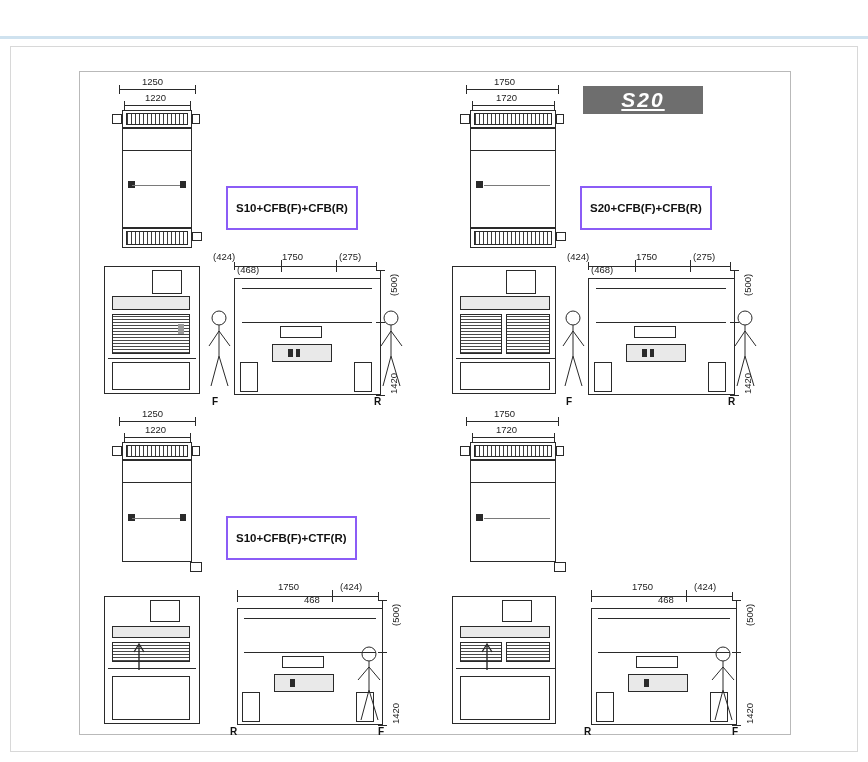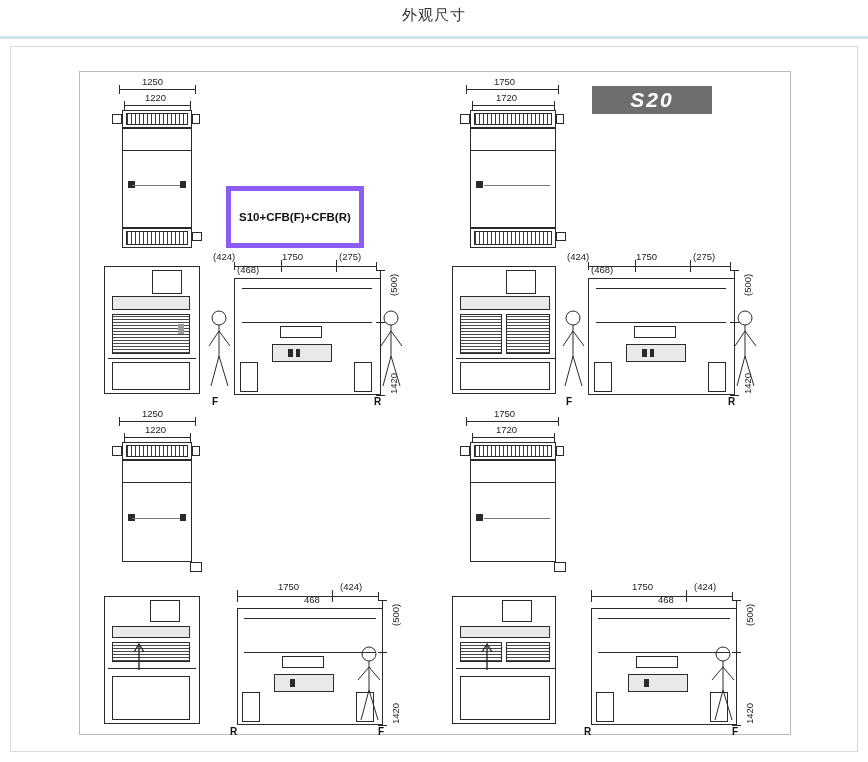--- a/index.html
+++ b/index.html
@@ -64,26 +64,26 @@
     font-weight: bold;
     font-style: italic;
     letter-spacing: 2px;
     display: flex;
     align-items: center;
     justify-content: center;
   }
   
   .config-label {
     position: absolute;
-    border: 5px solid #8b5cf6;
+    border: 2px solid #8b5cf6;
     background: #ffffff;
     font-size: 11.5px;
     font-weight: bold;
     color: #111111;
-    padding: 20px 8px;
+    padding: 14px 8px;
     white-space: nowrap;
     text-align: center;
   }
   
   .dim {
     position: absolute;
     font-size: 9.5px;
     color: #222222;
     white-space: nowrap;
   }
@@ -122,21 +122,20 @@
       repeating-linear-gradient(90deg, #3c3c3c 0px, #3c3c3c 1px, #ffffff 1px, #ffffff 4px);
     border: 1px solid #2a2a2a;
   }
   svg { position: absolute; overflow: visible; }
 </style>
 </head>
 <body>
 
 <div id="page">
 
-  <div id="header-title">外观尺寸</div>
   <div id="header-rule"></div>
 
   <div id="diagram-frame">
     <div id="diagram-inner">
 
       <div class="quad" id="quad-s10-cfb">
 
 
         <div class="dim" style="left:60px; top:2px;">1250</div>
         <div class="ln lnh" style="left:37px; top:15px; width:76px;"></div>
@@ -214,21 +213,21 @@
         <div class="box" style="left:70px; top:196px; width:30px; height:24px;"></div>
         <div class="box-fill" style="left:30px; top:222px; width:78px; height:14px;"></div>
         <div class="hatch" style="left:30px; top:240px; width:78px; height:40px;"></div>
         <div class="ln lnh" style="left:26px; top:284px; width:88px;"></div>
         <div class="box" style="left:30px; top:288px; width:78px; height:28px;"></div>
         <div class="box-gray" style="left:96px; top:250px; width:6px; height:10px;"></div>
       </div>
 
       <div class="quad" id="quad-s20-cfb">
 
-        <div class="model-banner" style="left:156px; top:12px;">S20</div>
+        <div class="model-banner" style="left:147px; top:12px;text-decoration:underline;">S20</div>
 
         <div class="dim" style="left:58px; top:2px;">1750</div>
         <div class="ln lnh" style="left:30px; top:15px; width:92px;"></div>
         <div class="ln lnv" style="left:30px; top:11px; height:9px;"></div>
         <div class="ln lnv" style="left:122px; top:11px; height:9px;"></div>
 
         <div class="dim" style="left:60px; top:18px;">1720</div>
         <div class="ln lnh" style="left:36px; top:31px; width:82px;"></div>
         <div class="ln lnv" style="left:36px; top:27px; height:9px;"></div>
         <div class="ln lnv" style="left:118px; top:27px; height:9px;"></div>
@@ -240,20 +239,21 @@
 
         <div class="box" style="left:34px; top:54px; width:86px; height:100px;"></div>
         <div class="ln lnh" style="left:34px; top:76px; width:86px;"></div>
         <div class="box-dark" style="left:40px; top:107px; width:7px; height:7px;"></div>
         <div class="ln-lite lnh" style="left:48px; top:111px; width:66px; height:1px;"></div>
 
         <div class="box" style="left:34px; top:154px; width:86px; height:20px;"></div>
         <div class="hatchv" style="left:38px; top:157px; width:78px; height:14px;"></div>
         <div class="box" style="left:120px; top:158px; width:10px; height:9px;"></div>
 
+        <div class="config-label" style="left:144px; top:112px;">S20+CFB(F)+CFB(R)</div>
 
         <div class="dim" style="left:131px; top:177px;">(424)</div>
         <div class="dim" style="left:155px; top:190px;">(468)</div>
         <div class="dim" style="left:200px; top:177px;">1750</div>
         <div class="dim" style="left:257px; top:177px;">(275)</div>
 
         <div class="ln lnh" style="left:152px; top:192px; width:47px;"></div>
         <div class="ln lnh" style="left:176px; top:204px; width:23px;"></div>
         <div class="ln lnh" style="left:199px; top:192px; width:55px;"></div>
         <div class="ln lnh" style="left:254px; top:192px; width:40px;"></div>
@@ -318,20 +318,21 @@
         <div class="box" style="left:30px; top:42px; width:10px; height:10px;"></div>
         <div class="box" style="left:110px; top:42px; width:8px; height:10px;"></div>
 
         <div class="box" style="left:40px; top:56px; width:70px; height:102px;"></div>
         <div class="ln lnh" style="left:40px; top:78px; width:70px;"></div>
         <div class="box-dark" style="left:46px; top:110px; width:7px; height:7px;"></div>
         <div class="box-dark" style="left:98px; top:110px; width:6px; height:7px;"></div>
         <div class="ln-lite lnh" style="left:50px; top:114px; width:48px; height:1px;"></div>
         <div class="box" style="left:108px; top:158px; width:12px; height:10px;"></div>
 
+        <div class="config-label" style="left:144px; top:112px;">S10+CFB(F)+CTF(R)</div>
 
         <div class="dim" style="left:196px; top:177px;">1750</div>
         <div class="dim" style="left:258px; top:177px;">(424)</div>
         <div class="dim" style="left:222px; top:190px;">468</div>
 
         <div class="ln lnh" style="left:155px; top:192px; width:95px;"></div>
         <div class="ln lnh" style="left:250px; top:192px; width:46px;"></div>
         <div class="ln lnh" style="left:212px; top:204px; width:38px;"></div>
         <div class="ln lnv" style="left:155px; top:186px; height:12px;"></div>
         <div class="ln lnv" style="left:250px; top:186px; height:12px;"></div>

